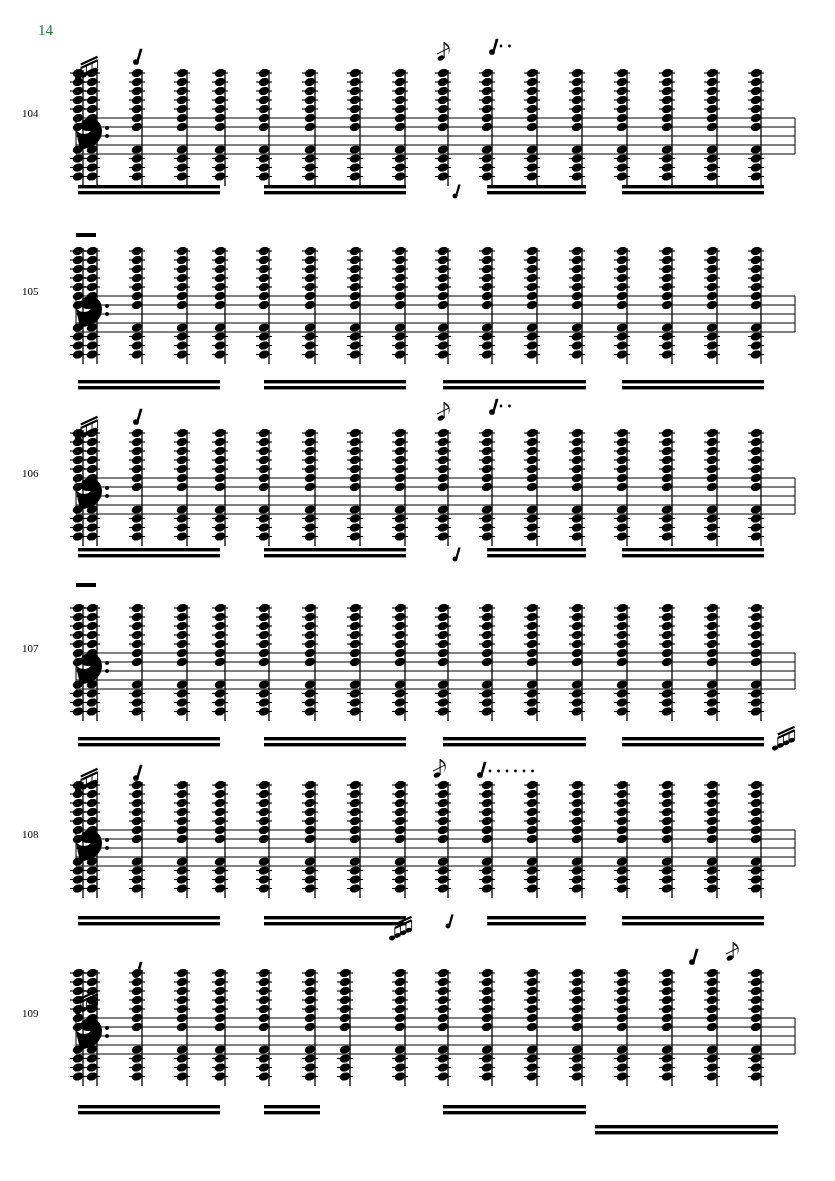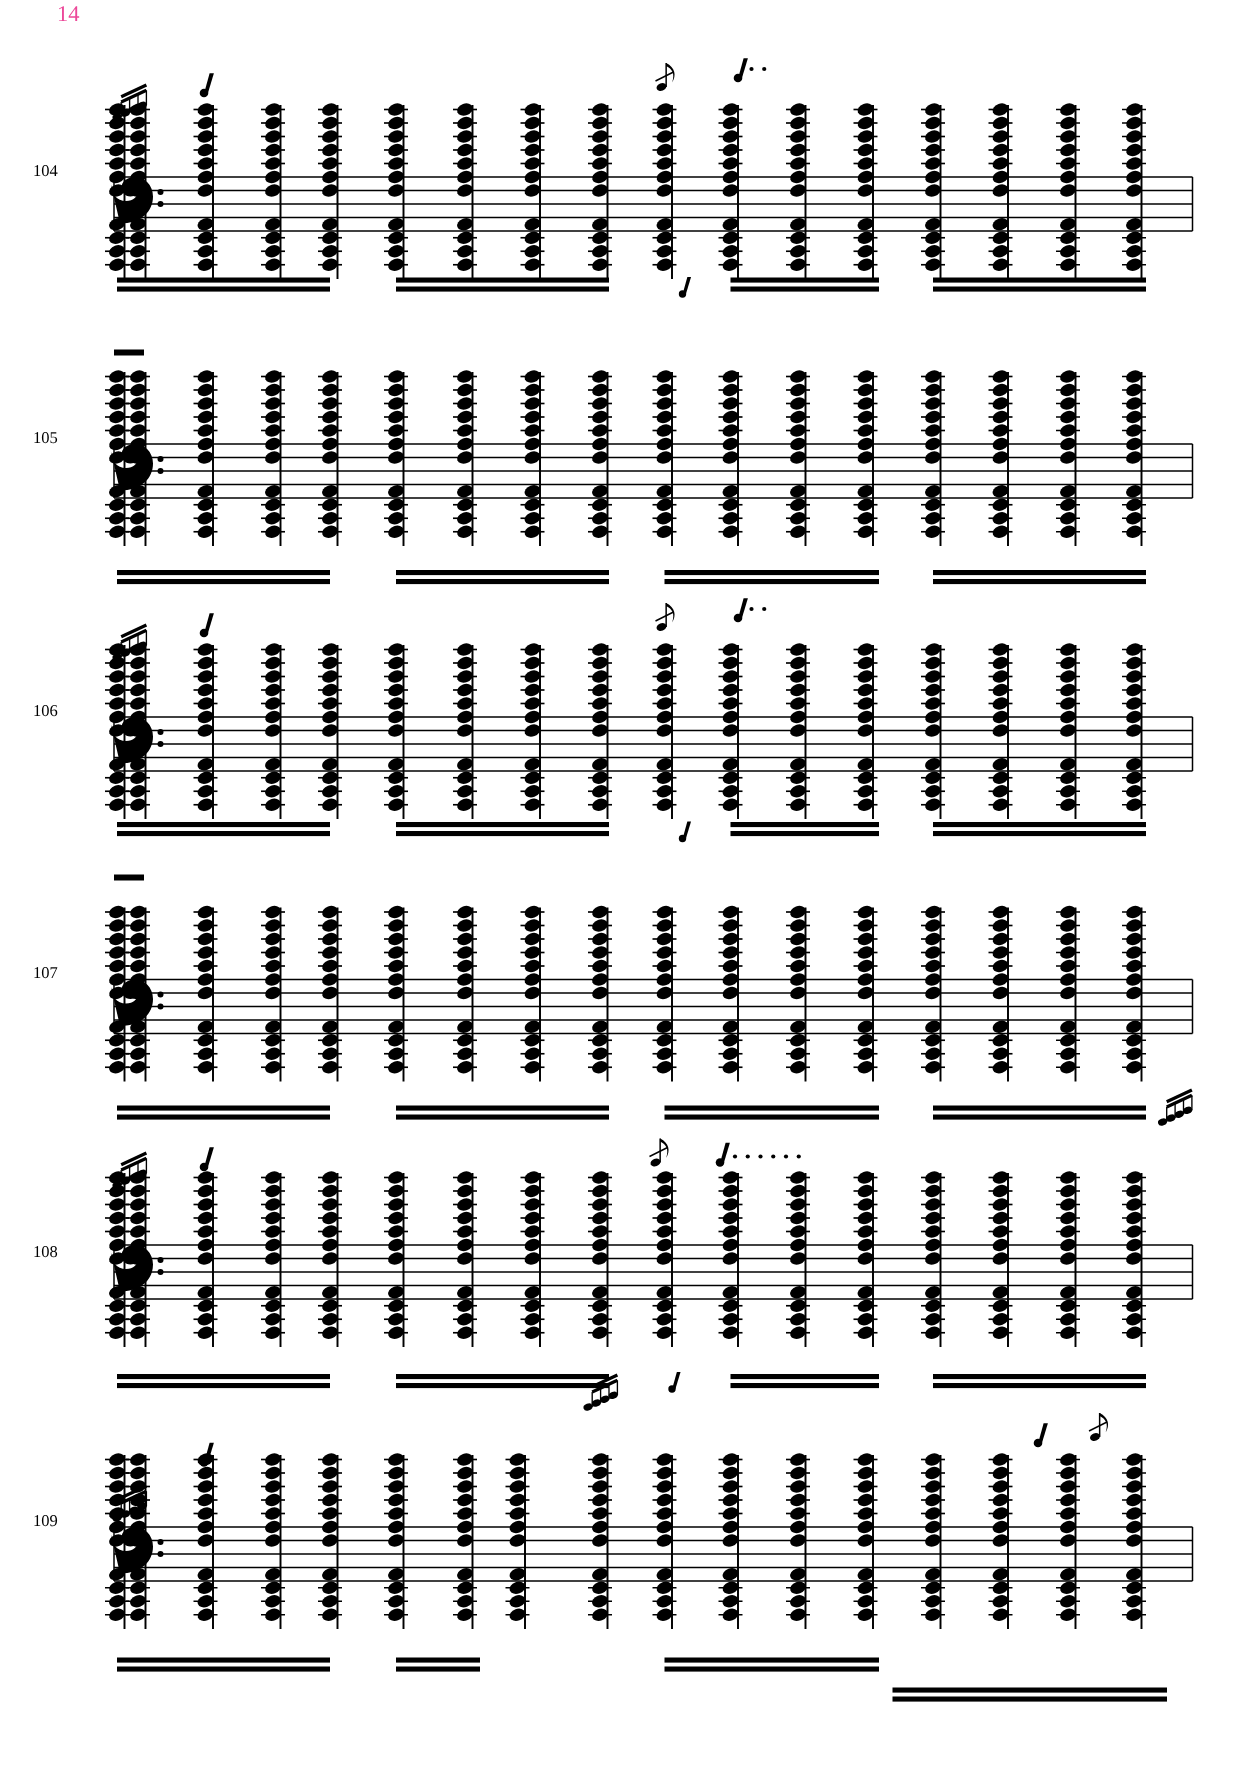--- a/index.html
+++ b/index.html
@@ -17,24 +17,24 @@
   }
   #sheet {
     position: absolute;
     left: 0; top: 0;
     width: 835px;
     height: 1181px;
   }
   .page-number {
     position: absolute;
     left: 38px;
-    top: 2px;
+    top: 22px;
     font-size: 15px;
     font-family: "Liberation Serif", serif;
-    color: #ec4899;
+    color: #15803d;
   }
   .staff-svg {
     position: absolute;
     left: 0;
     top: 0;
   }
 </style>
 </head>
 <body>
 

